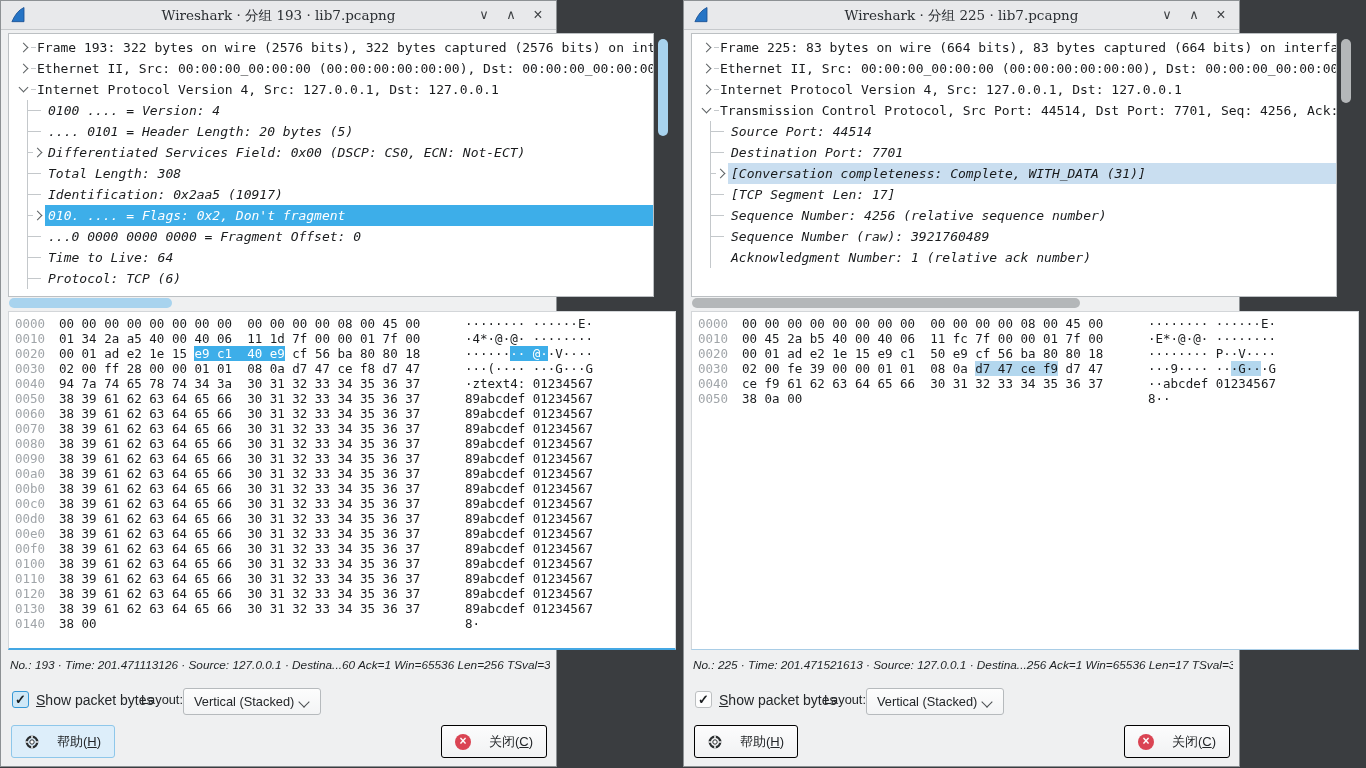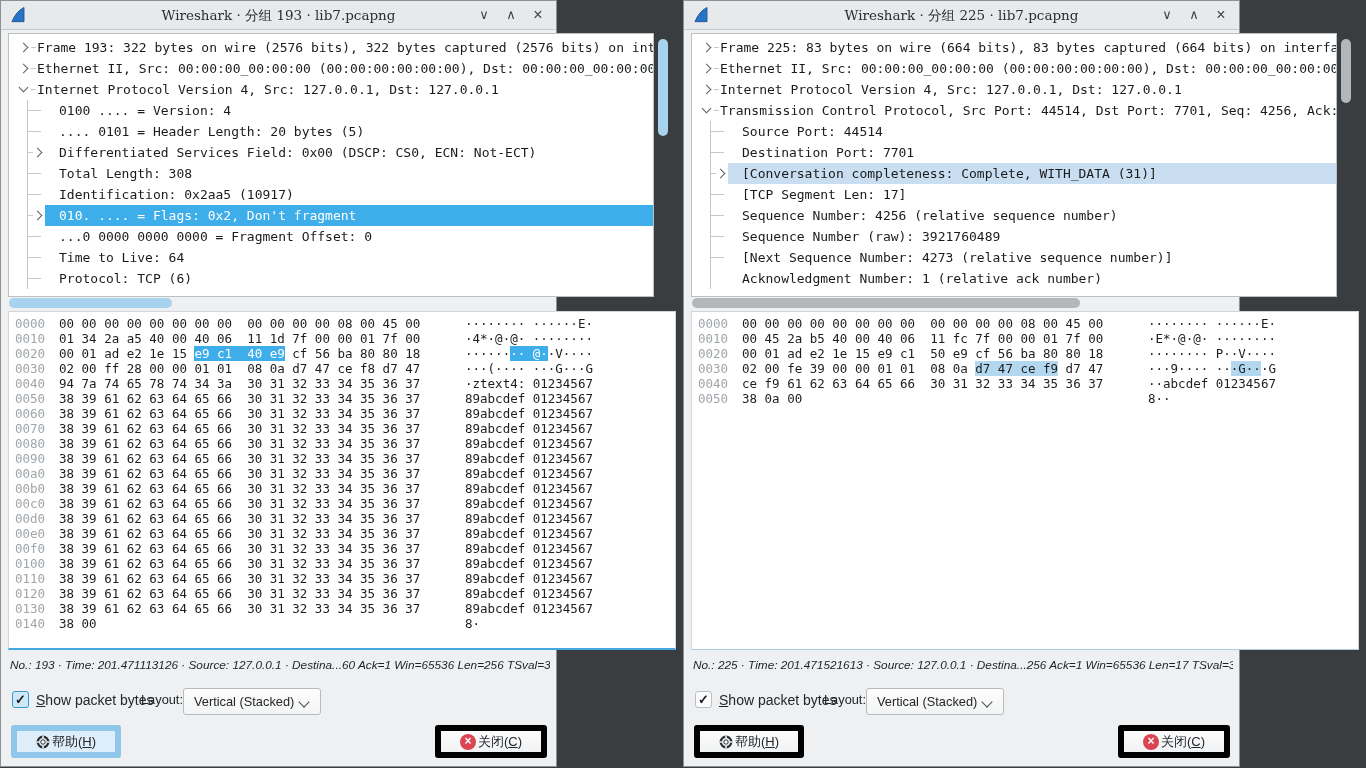--- a/index.html
+++ b/index.html
@@ -18,21 +18,21 @@
   .tb-controls{position:absolute;right:10px;top:0;height:28px;display:flex;align-items:center;gap:11px;}
   .tb-btn{width:16px;text-align:center;color:#3f4245;font-size:13px;line-height:28px;cursor:default;}
   .tb-btn.close{font-size:16px;}
 
   
   .treepane{position:absolute;left:7px;top:32px;width:646px;height:264px;background:#fff;
             border:1px solid #bcc0c3;box-sizing:border-box;overflow:hidden;padding-top:3px;}
   .trow{position:relative;height:21px;line-height:21px;white-space:nowrap;overflow:hidden;
         font-family:"DejaVu Sans Mono","Liberation Mono",monospace;font-size:13px;color:#191b1d;}
   .trow .tlbl{display:inline-block;}
-  .trow.d0 .tlbl{margin-left:28px;} .trow.d1 .tlbl{margin-left:50px;}
+  .trow.d0 .tlbl{margin-left:28px;} .trow.d1 .tlbl{margin-left:39px;font-style:italic;}
   .vline{position:absolute;left:18px;top:0;height:21px;width:0;border-left:1px solid #c4c8cb;}
   .hdash{position:absolute;left:19px;top:10px;width:13px;height:0;border-top:1px solid #c4c8cb;}
   .hdash.short{width:5px;}
   .hdash0{position:absolute;left:22px;top:10px;width:5px;height:0;border-top:1px solid #c4c8cb;}
   .exp{position:absolute;top:7px;width:6px;height:6px;
        border-right:1.6px solid #5c6063;border-bottom:1.6px solid #5c6063;}
   .exp.closed{transform:rotate(-45deg);}
   .exp.open{transform:rotate(45deg);top:5px;}
   .trow.d0 .exp{left:11px;} .trow.d1 .exp{left:25px;}
 
@@ -64,23 +64,23 @@
   .w0 .cb{border:1.5px solid #3698d6;background:#cfe8f7;}
   .w1 .cb{border:1px solid #bcbfc1;background:#fdfdfd;}
   .cblabel{position:absolute;left:35px;top:691px;font-size:14px;color:#232629;}
   .u{text-decoration:underline;}
   .layoutlabel{position:absolute;left:140px;top:691px;font-size:12.8px;color:#232629;}
   .combo{position:absolute;left:182px;top:687px;width:138px;height:27px;box-sizing:border-box;
          border:1px solid #b6babd;border-radius:3px;background:linear-gradient(#fdfdfd,#f3f4f5);
          font-size:12.8px;color:#232629;line-height:25px;padding-left:10px;}
   .combo .chev{position:absolute;right:12px;top:9px;width:7px;height:7px;
                border-right:1.5px solid #4a4e51;border-bottom:1.5px solid #4a4e51;transform:rotate(45deg);}
-  .btn{position:absolute;top:724px;height:33px;border:6px solid #000000;border-radius:3px;
-       background:linear-gradient(#fcfcfd,#f1f2f3);display:flex;align-items:center;gap:2px;
-       padding:0 19px;font-size:13px;color:#232629;box-sizing:border-box;}
+  .btn{position:absolute;top:724px;height:33px;border:1px solid #000000;border-radius:3px;
+       background:linear-gradient(#fcfcfd,#f1f2f3);display:flex;align-items:center;gap:18px;
+       padding:0 13px;font-size:13px;color:#232629;box-sizing:border-box;}
   .helpbtn{left:10px;}
   .w0 .helpbtn{border-color:#8ec7ea;background:#ddeefa;}
   .closebtn{right:9px;}
   .closeico{width:16px;height:16px;border-radius:50%;background:#da4453;color:#fff;
             text-align:center;line-height:15px;font-size:12px;font-weight:bold;}
 </style>
 </head>
 <body>
 
 <div class="window w0">
@@ -176,21 +176,20 @@
       <div class="trow d0"><i class="hdash0"></i><i class="exp closed"></i><span class="tlbl">Frame 225: 83 bytes on wire (664 bits), 83 bytes captured (664 bits) on interfac</span></div>
       <div class="trow d0"><i class="hdash0"></i><i class="exp closed"></i><span class="tlbl">Ethernet II, Src: 00:00:00_00:00:00 (00:00:00:00:00:00), Dst: 00:00:00_00:00:00 (</span></div>
       <div class="trow d0"><i class="hdash0"></i><i class="exp closed"></i><span class="tlbl">Internet Protocol Version 4, Src: 127.0.0.1, Dst: 127.0.0.1</span></div>
       <div class="trow d0"><i class="hdash0"></i><i class="exp open"></i><span class="tlbl">Transmission Control Protocol, Src Port: 44514, Dst Port: 7701, Seq: 4256, Ack: 1</span></div>
       <div class="trow d1"><i class="vline"></i><i class="hdash"></i><span class="tlbl">Source Port: 44514</span></div>
       <div class="trow d1"><i class="vline"></i><i class="hdash"></i><span class="tlbl">Destination Port: 7701</span></div>
       <div class="trow d1" style="background: linear-gradient(to right, transparent 36px, rgb(201, 222, 240) 36px);"><i class="vline"></i><i class="hdash short"></i><i class="exp closed"></i><span class="tlbl">[Conversation completeness: Complete, WITH_DATA (31)]</span></div>
       <div class="trow d1"><i class="vline"></i><i class="hdash"></i><span class="tlbl">[TCP Segment Len: 17]</span></div>
       <div class="trow d1"><i class="vline"></i><i class="hdash"></i><span class="tlbl">Sequence Number: 4256    (relative sequence number)</span></div>
       <div class="trow d1"><i class="vline"></i><i class="hdash"></i><span class="tlbl">Sequence Number (raw): 3921760489</span></div>
-      <div class="trow d1"><i class="vline"></i><i class="hdash"></i><span class="tlbl">[Next Sequence Number: 4273    (relative sequence number)]</span></div>
       <div class="trow d1"><i class="vline"></i><span class="tlbl">Acknowledgment Number: 1    (relative ack number)</span></div>
     </div>
   <div class="vtrack">
       <div class="vhandle"></div>
     </div>
   <div class="htrack">
       <div class="hhandle"></div>
     </div>
   <div class="hexpane">
       <div class="hexrow"><span class="haddr">0000</span><span class="hb">00 00 00 00 00 00 00 00  00 00 00 00 08 00 45 00</span><span class="hascii"><span class="ha">········ ······E·</span></span></div>

